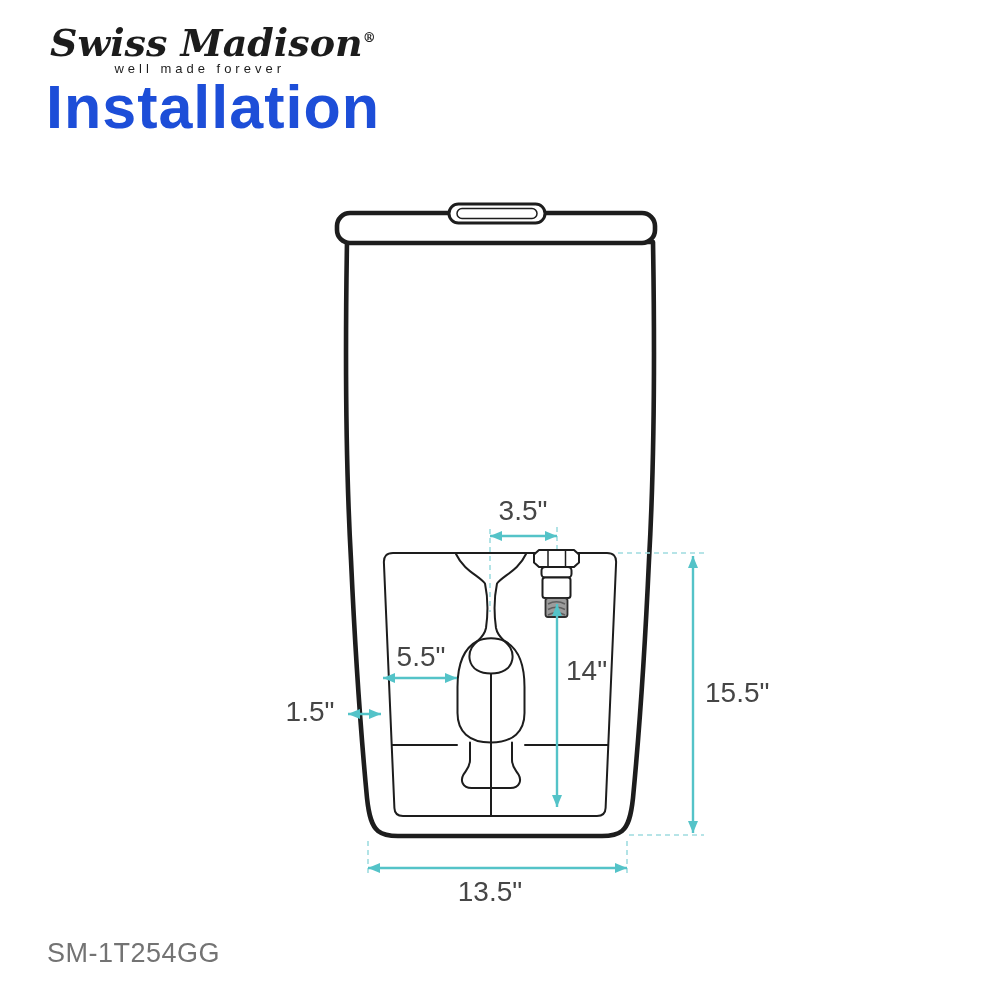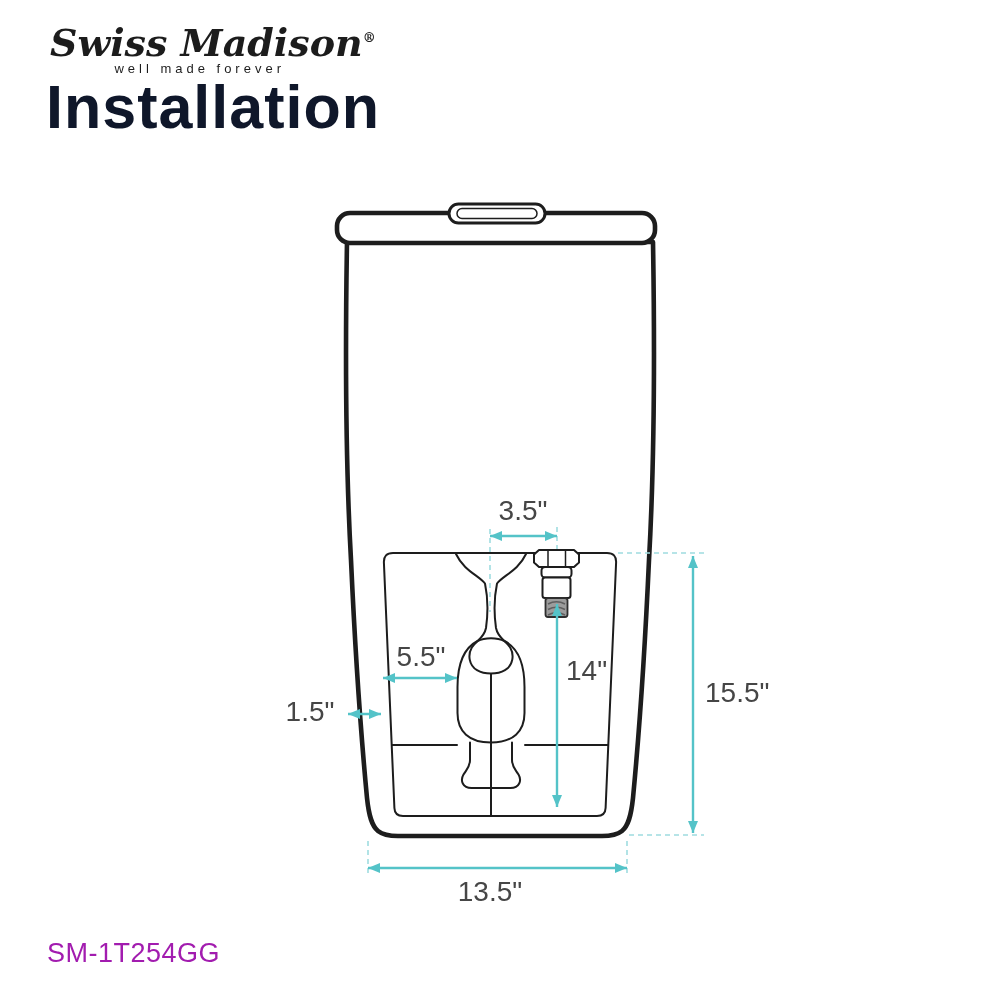--- a/index.html
+++ b/index.html
@@ -8,24 +8,24 @@
   .stage { position:absolute; left:0; top:0; width:856px; height:1000px; }
 
   .logo { position:absolute; left:50px; top:20px; width:300px; color:#1c1c1c; }
   .logo-script { font-family:"DejaVu Serif", serif; font-style:italic; font-weight:700;
                  font-size:38px; letter-spacing:0px; white-space:nowrap; }
   .logo-reg { font-size:13px; vertical-align:super; font-style:normal; }
   .logo-tagline { position:absolute; left:5px; top:41px; width:230px; text-align:right;
                   font-size:13px; letter-spacing:4px; color:#1c1c1c; white-space:nowrap; }
 
   .page-title { position:absolute; left:46px; top:76px; font-size:61px; line-height:62px;
-                font-weight:800; color:#0f172a; letter-spacing:1px; }
+                font-weight:800; color:#1d4ed8; letter-spacing:1px; }
 
   .model-number { position:absolute; left:47px; top:938px; font-size:27px;
-                  color:#a21caf; letter-spacing:0.5px; }
+                  color:#737373; letter-spacing:0.5px; }
 
   svg text { font-family:"Liberation Sans", sans-serif; font-size:28px; fill:#464646; }
   .thin  { fill:none; stroke:#1d1d1d; stroke-width:2;   stroke-linejoin:round; stroke-linecap:round; }
   .thick { fill:#ffffff; stroke:#1d1d1d; stroke-width:4.6; stroke-linejoin:round; stroke-linecap:round; }
   .dim   { fill:none; stroke:#54c3c8; stroke-width:2.4; }
   .dash  { fill:none; stroke:#9fdce0; stroke-width:1.6; stroke-dasharray:5 4; }
 </style>
 </head>
 <body>
 

